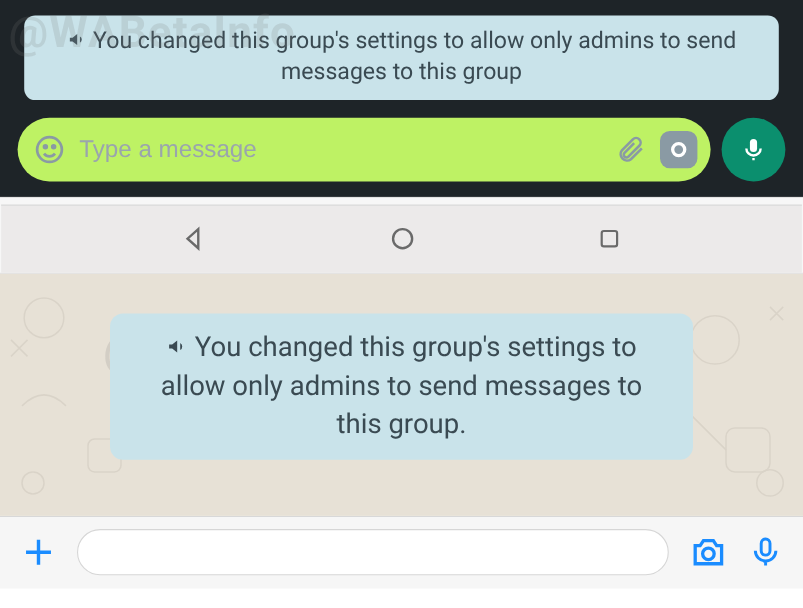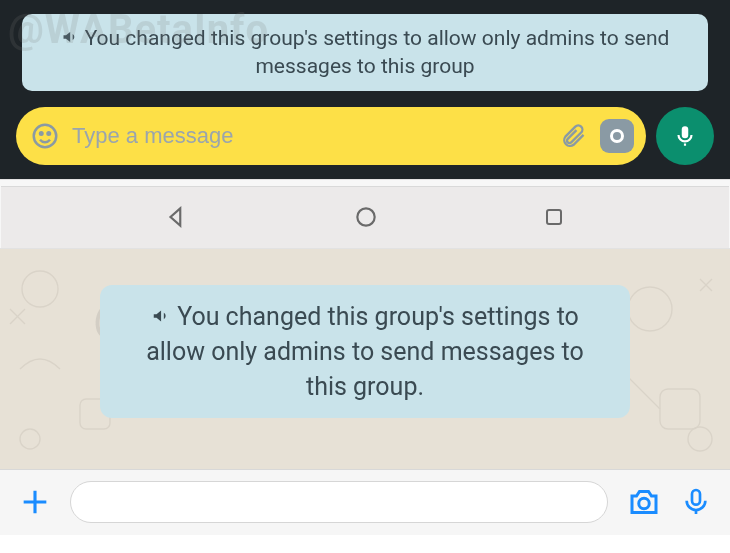--- a/index.html
+++ b/index.html
@@ -34,21 +34,21 @@
     color: #4a5a62;
   }
 
   .compose-row-android {
     display: flex;
     align-items: center;
     gap: 10px;
   }
   .compose-pill {
     flex: 1;
-    background: #fde047;
+    background: #bef264;
     border-radius: 32px;
     height: 58px;
     display: flex;
     align-items: center;
     padding: 0 12px;
     gap: 10px;
   }
   .compose-pill .icon-btn {
     width: 34px;
     height: 34px;

